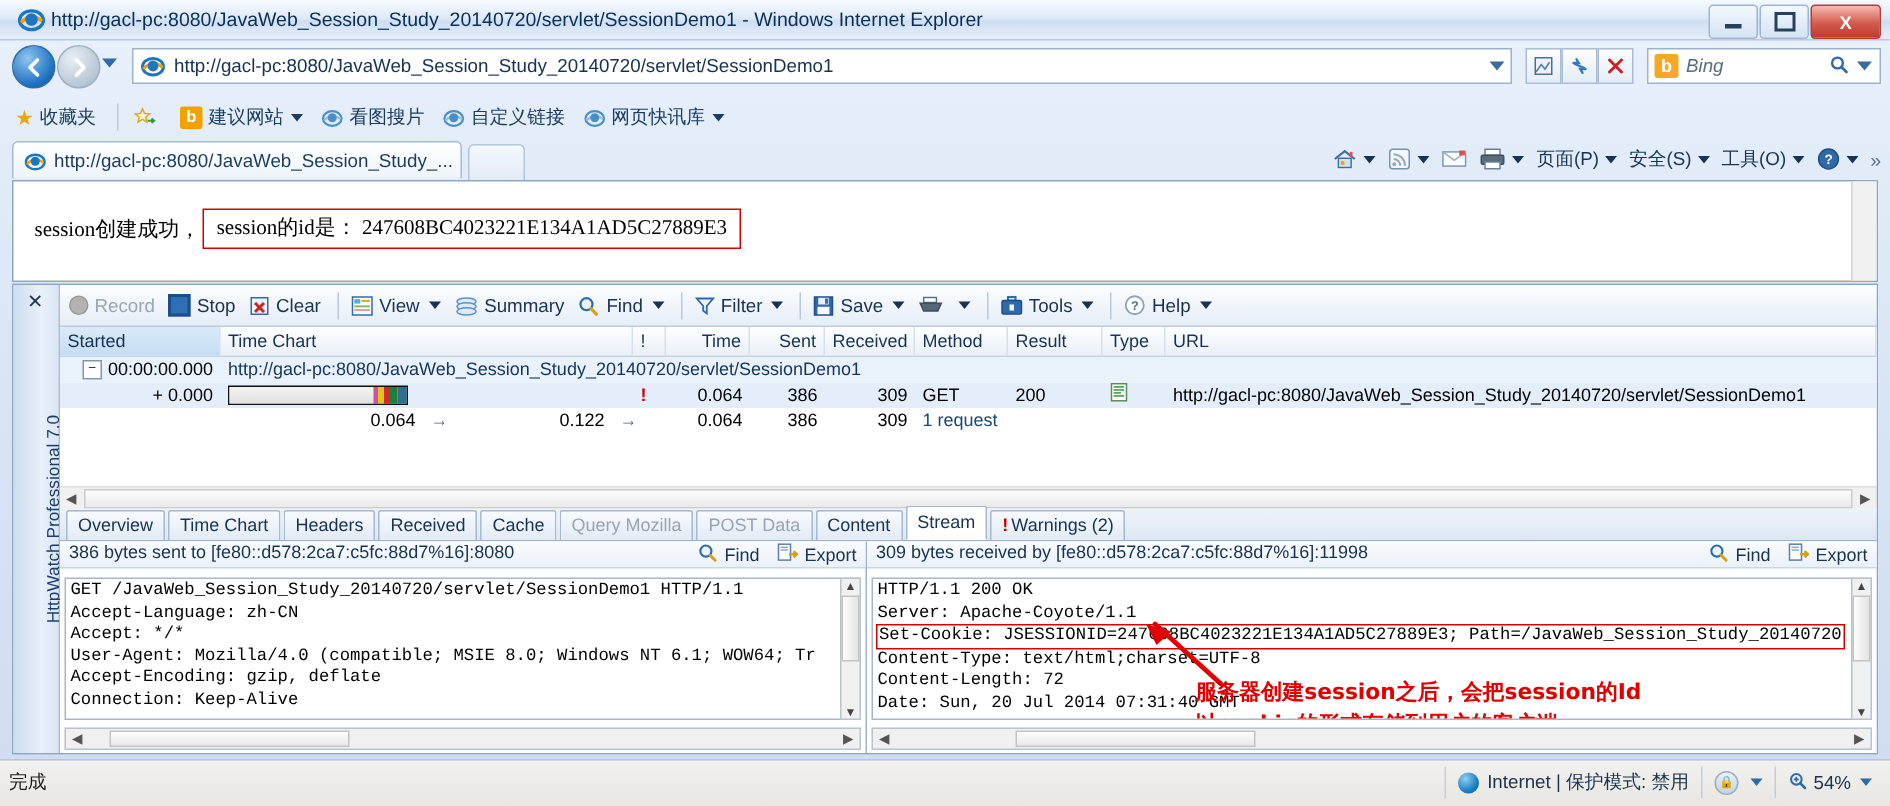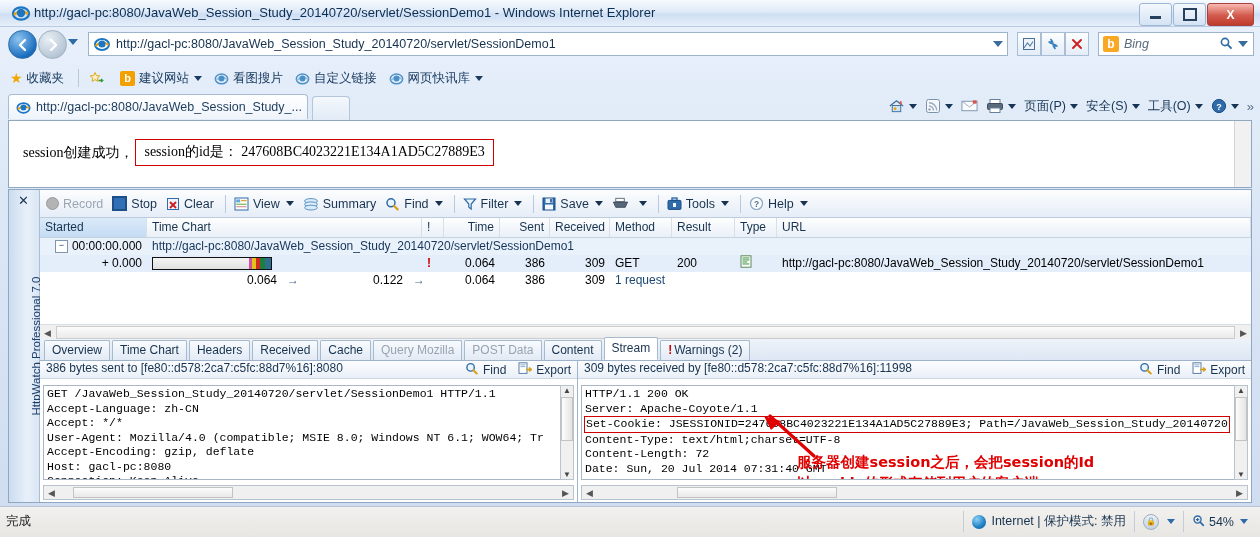--- a/index.html
+++ b/index.html
@@ -657,21 +657,20 @@
             </span>
             <span>Export</span>
           </span>
         </div>
         <div class="stream">
           <div class="ln">GET /JavaWeb_Session_Study_20140720/servlet/SessionDemo1 HTTP/1.1</div>
           <div class="ln">Accept-Language: zh-CN</div>
           <div class="ln">Accept: */*</div>
           <div class="ln">User-Agent: Mozilla/4.0 (compatible; MSIE 8.0; Windows NT 6.1; WOW64; Tr</div>
           <div class="ln">Accept-Encoding: gzip, deflate</div>
-          <div class="ln">Host: gacl-pc:8080</div>
           <div class="ln">Connection: Keep-Alive</div>
         </div>
         <div class="vscroll">
           <span>▲</span>
           <span class="vsthumb"></span>
           <span style="margin-top:auto">▼</span>
         </div>
         <div class="hscroll2">
           <span class="hsarrow">◀</span>
           <span class="hs2thumb"></span>

